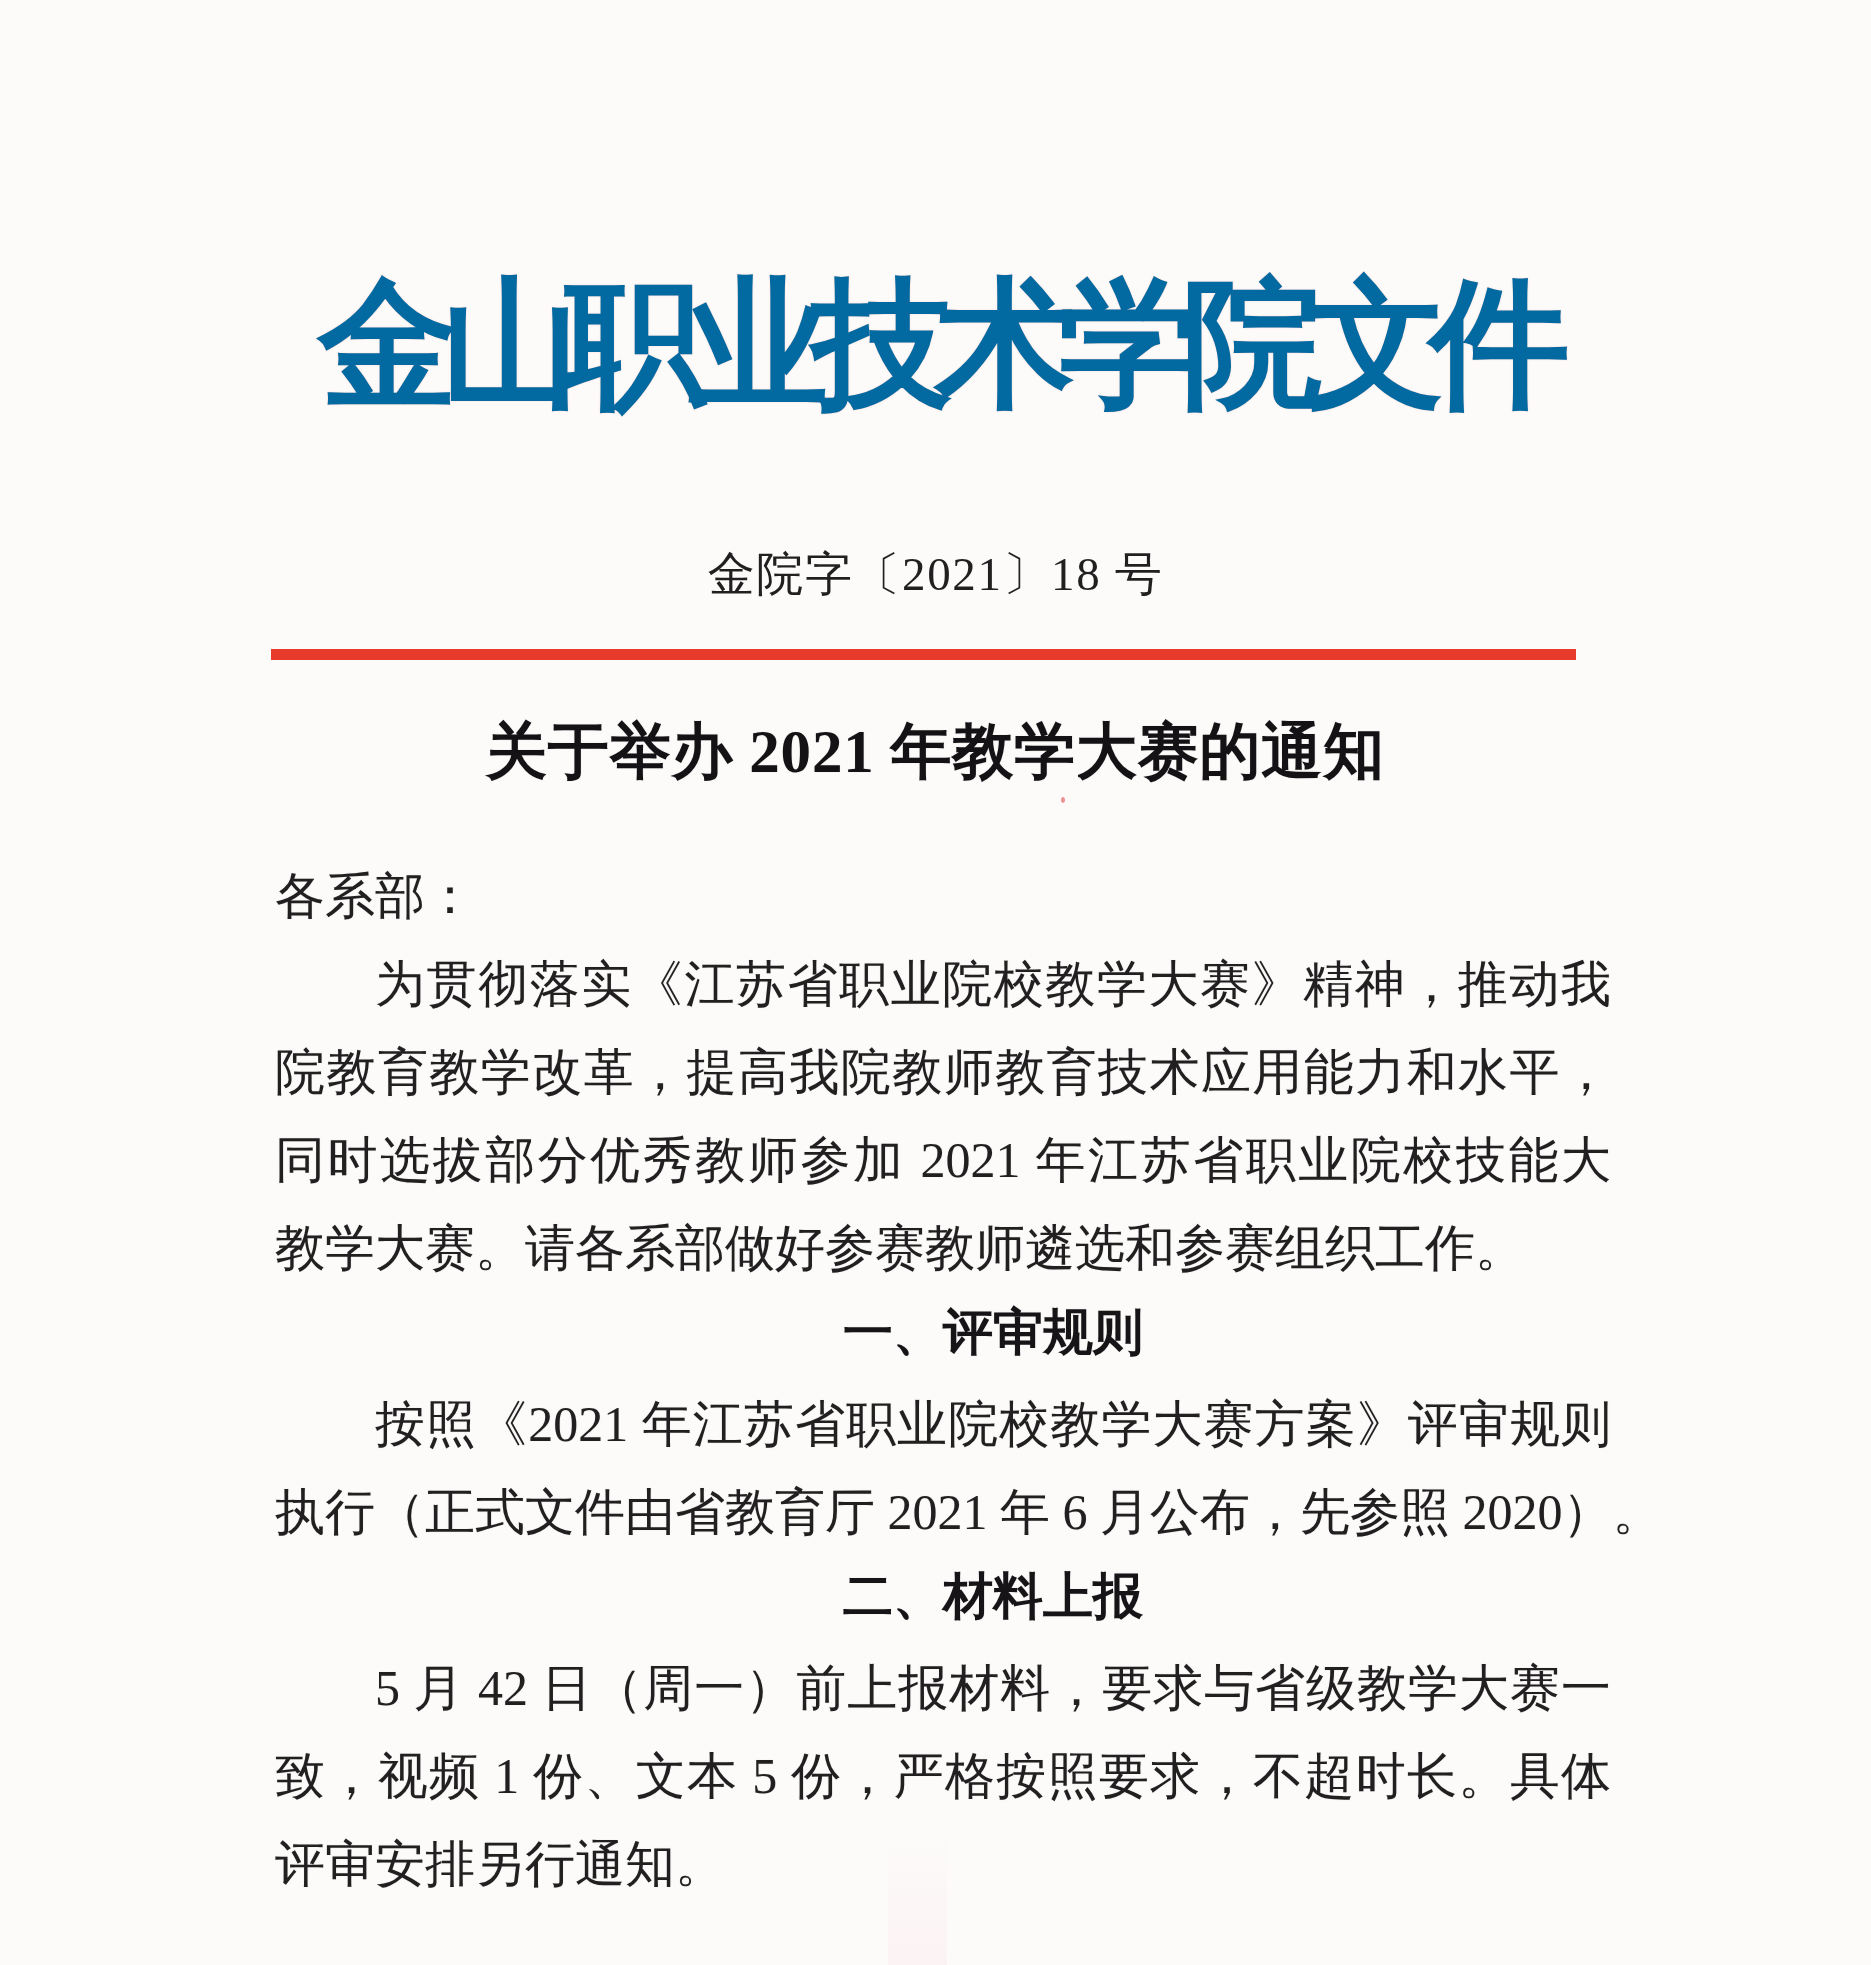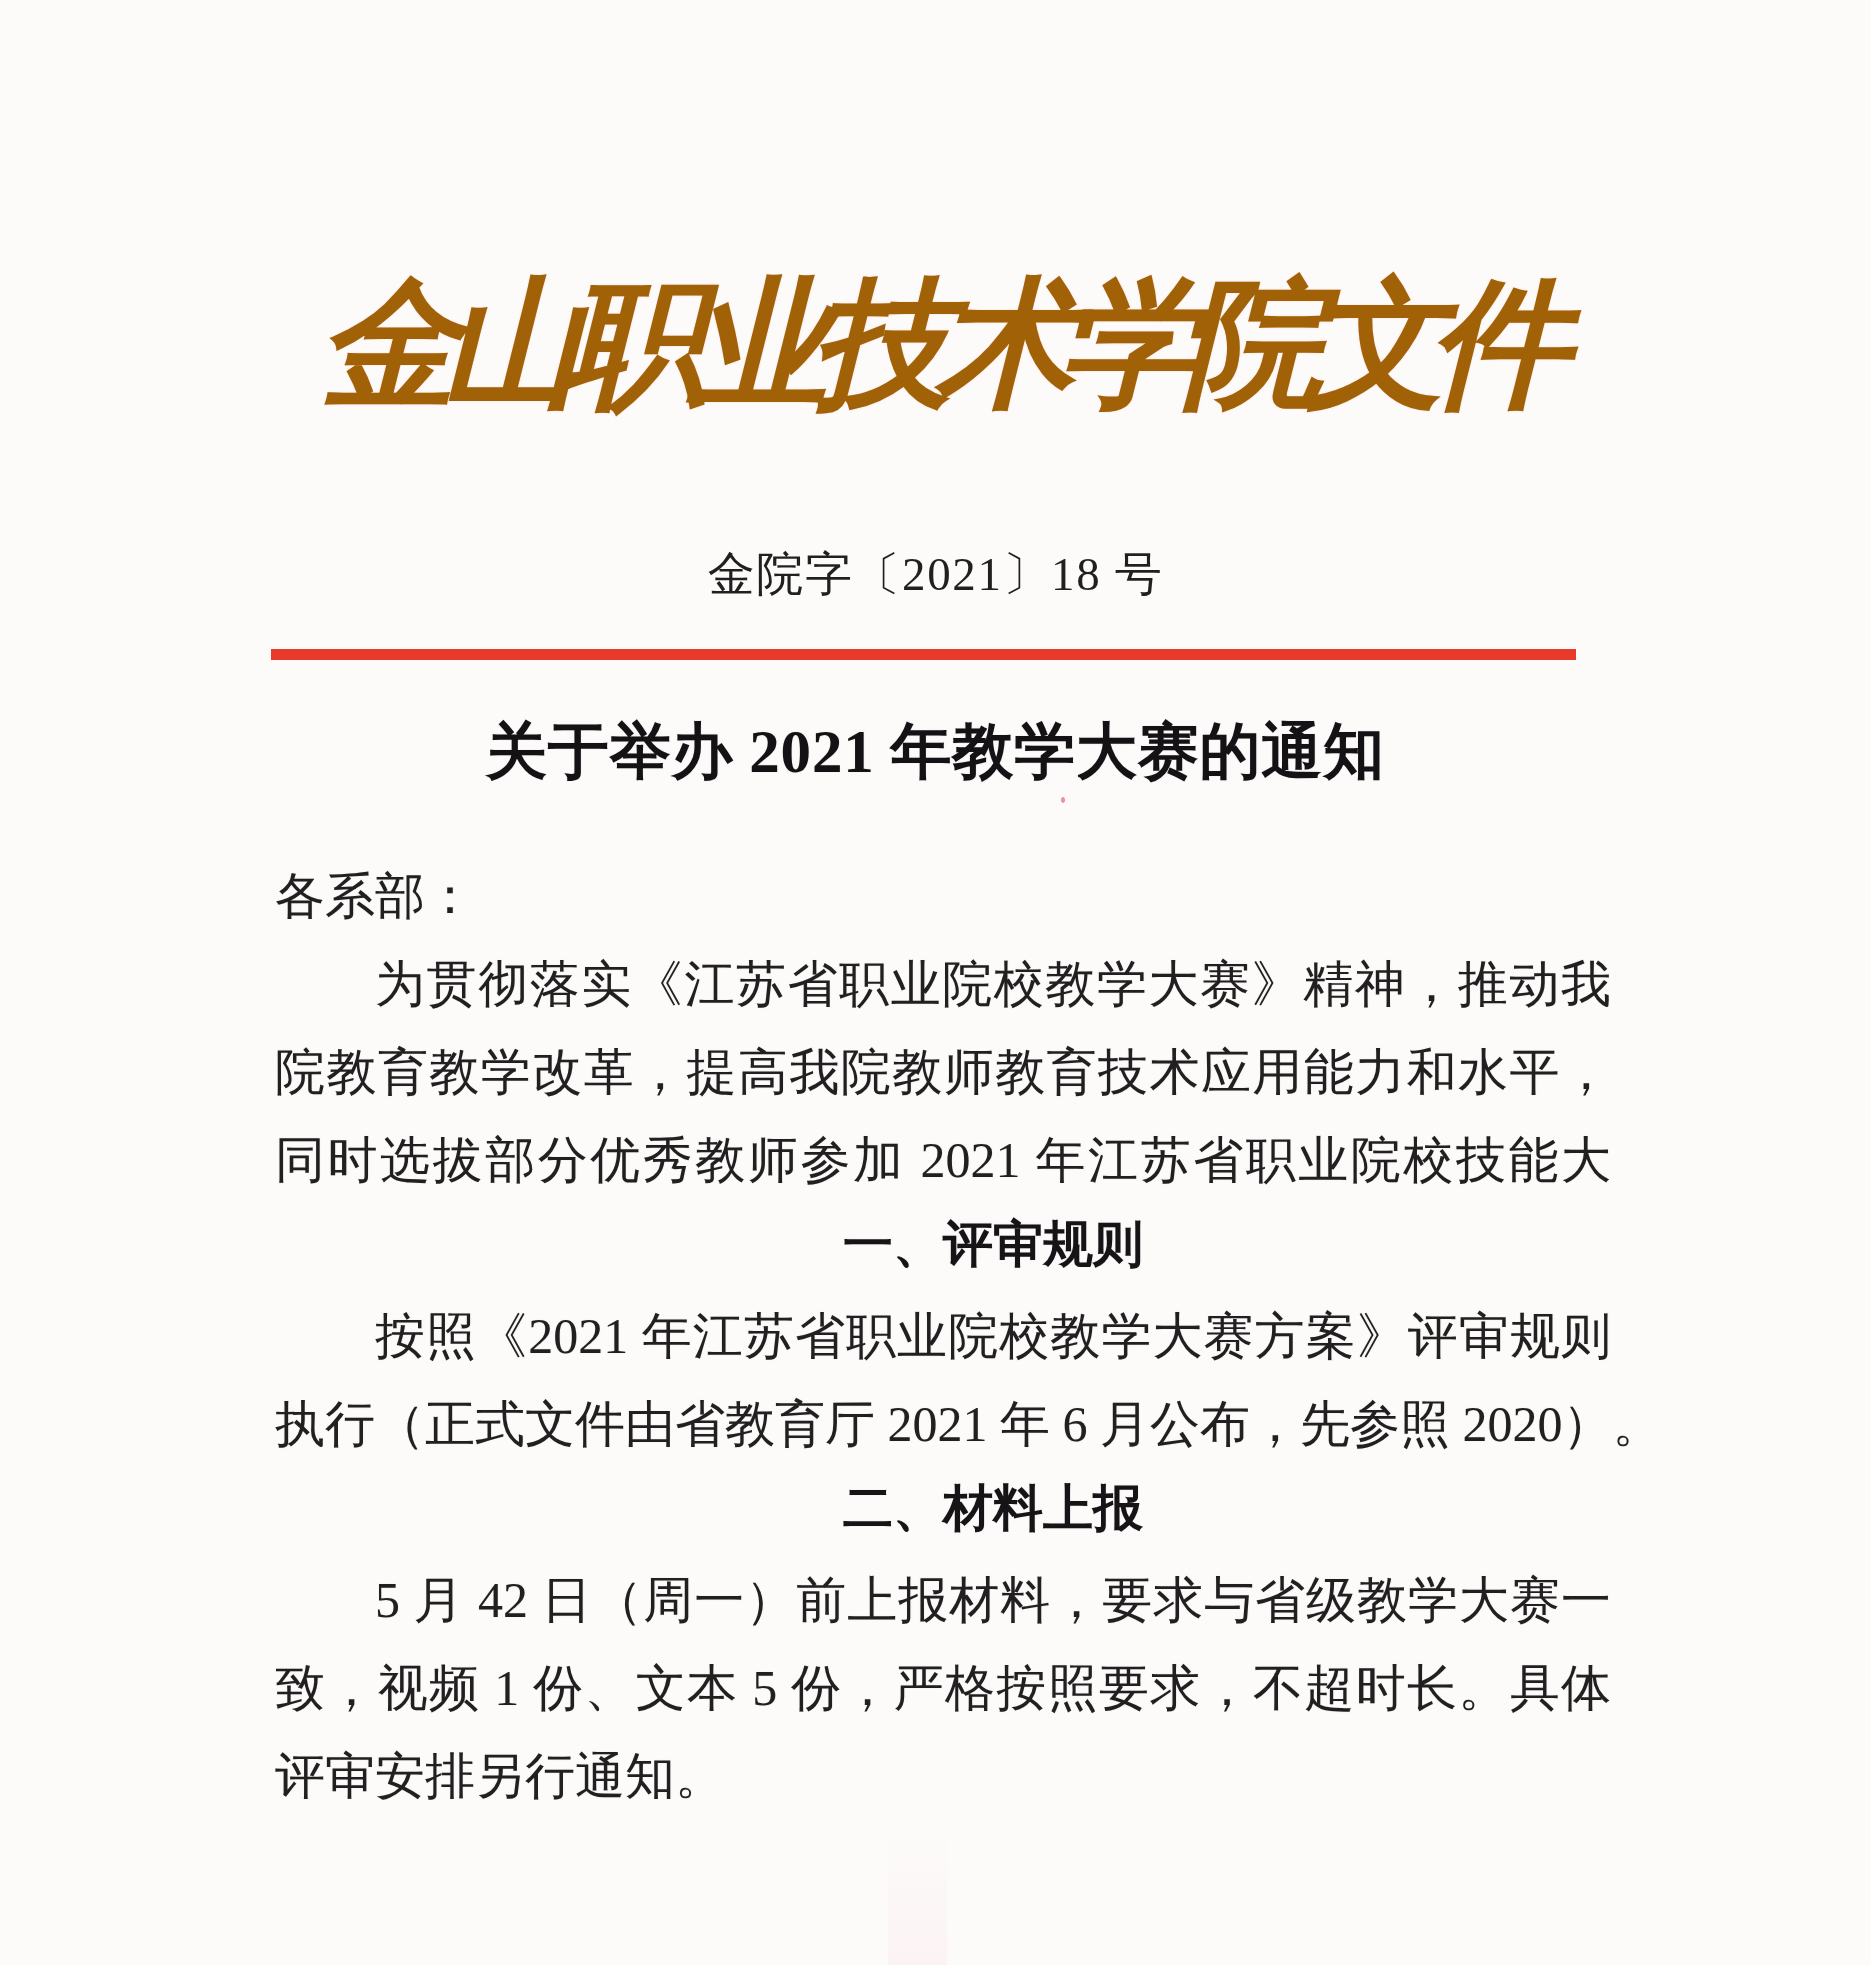--- a/index.html
+++ b/index.html
@@ -112,33 +112,34 @@
     font-weight: bold;
     color: #161416;
     text-align: center;
   }
 </style>
 </head>
 <body>
 
 <div class="paper" style="background: rgb(252, 251, 250);">
 
-  <div class="masthead" style="color: #a16207; font-style: italic;">金山职业技术学院文件</div>
+  <div class="masthead" style="color: #0369a1;">金山职业技术学院文件</div>
 
   <div class="doc-number">金院字〔2021〕18 号</div>
 
   <div class="divider" style="background: rgb(232, 58, 42);"></div>
 
   <div class="doc-title">关于举办 2021 年教学大赛的通知</div>
 
   <div class="doc-body">
       <div class="line salutation">各系部：</div>
       <div class="line para indent j">为贯彻落实《江苏省职业院校教学大赛》精神，推动我</div>
       <div class="line para j">院教育教学改革，提高我院教师教育技术应用能力和水平，</div>
       <div class="line para j">同时选拔部分优秀教师参加 2021 年江苏省职业院校技能大</div>
+      <div class="line para">教学大赛。请各系部做好参赛教师遴选和参赛组织工作。</div>
       <div class="line heading indent">一、评审规则</div>
       <div class="line para indent j">按照《2021 年江苏省职业院校教学大赛方案》评审规则</div>
       <div class="line para">执行（正式文件由省教育厅 2021 年 6 月公布，先参照 2020）。</div>
       <div class="line heading indent">二、材料上报</div>
       <div class="line para indent j">5 月 42 日（周一）前上报材料，要求与省级教学大赛一</div>
       <div class="line para j">致，视频 1 份、文本 5 份，严格按照要求，不超时长。具体</div>
       <div class="line para">评审安排另行通知。</div>
     </div>
 
   <div class="scan-band"></div>

